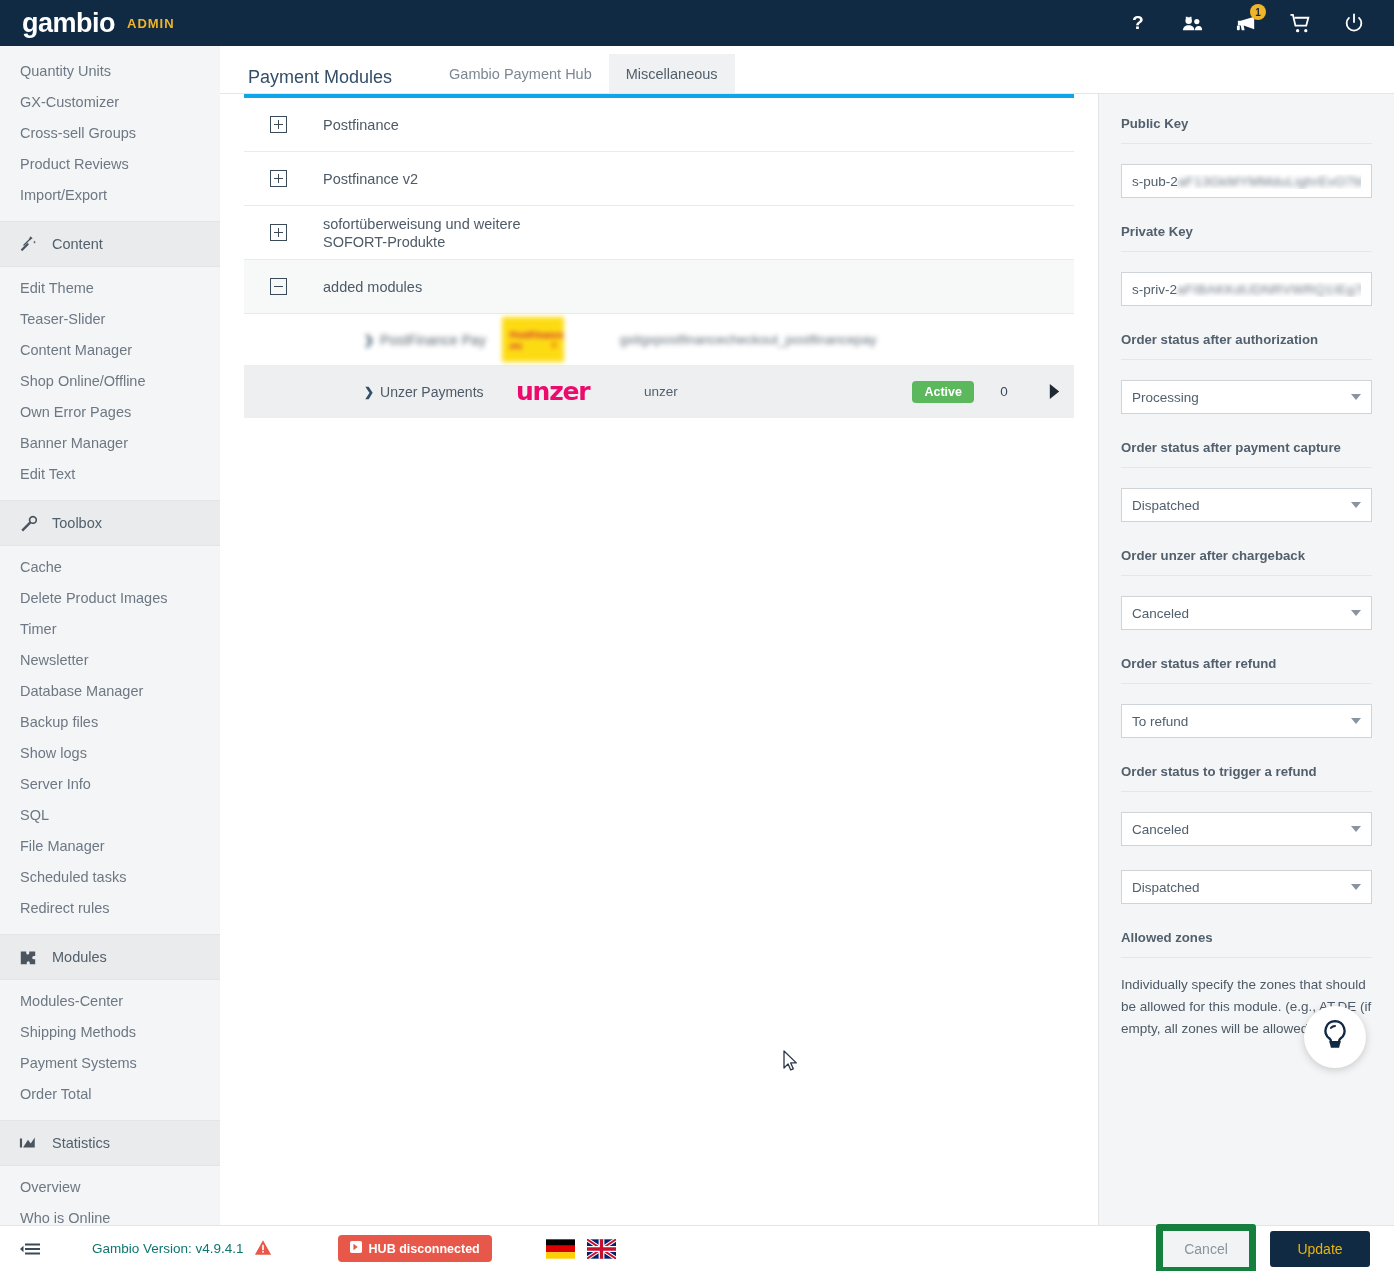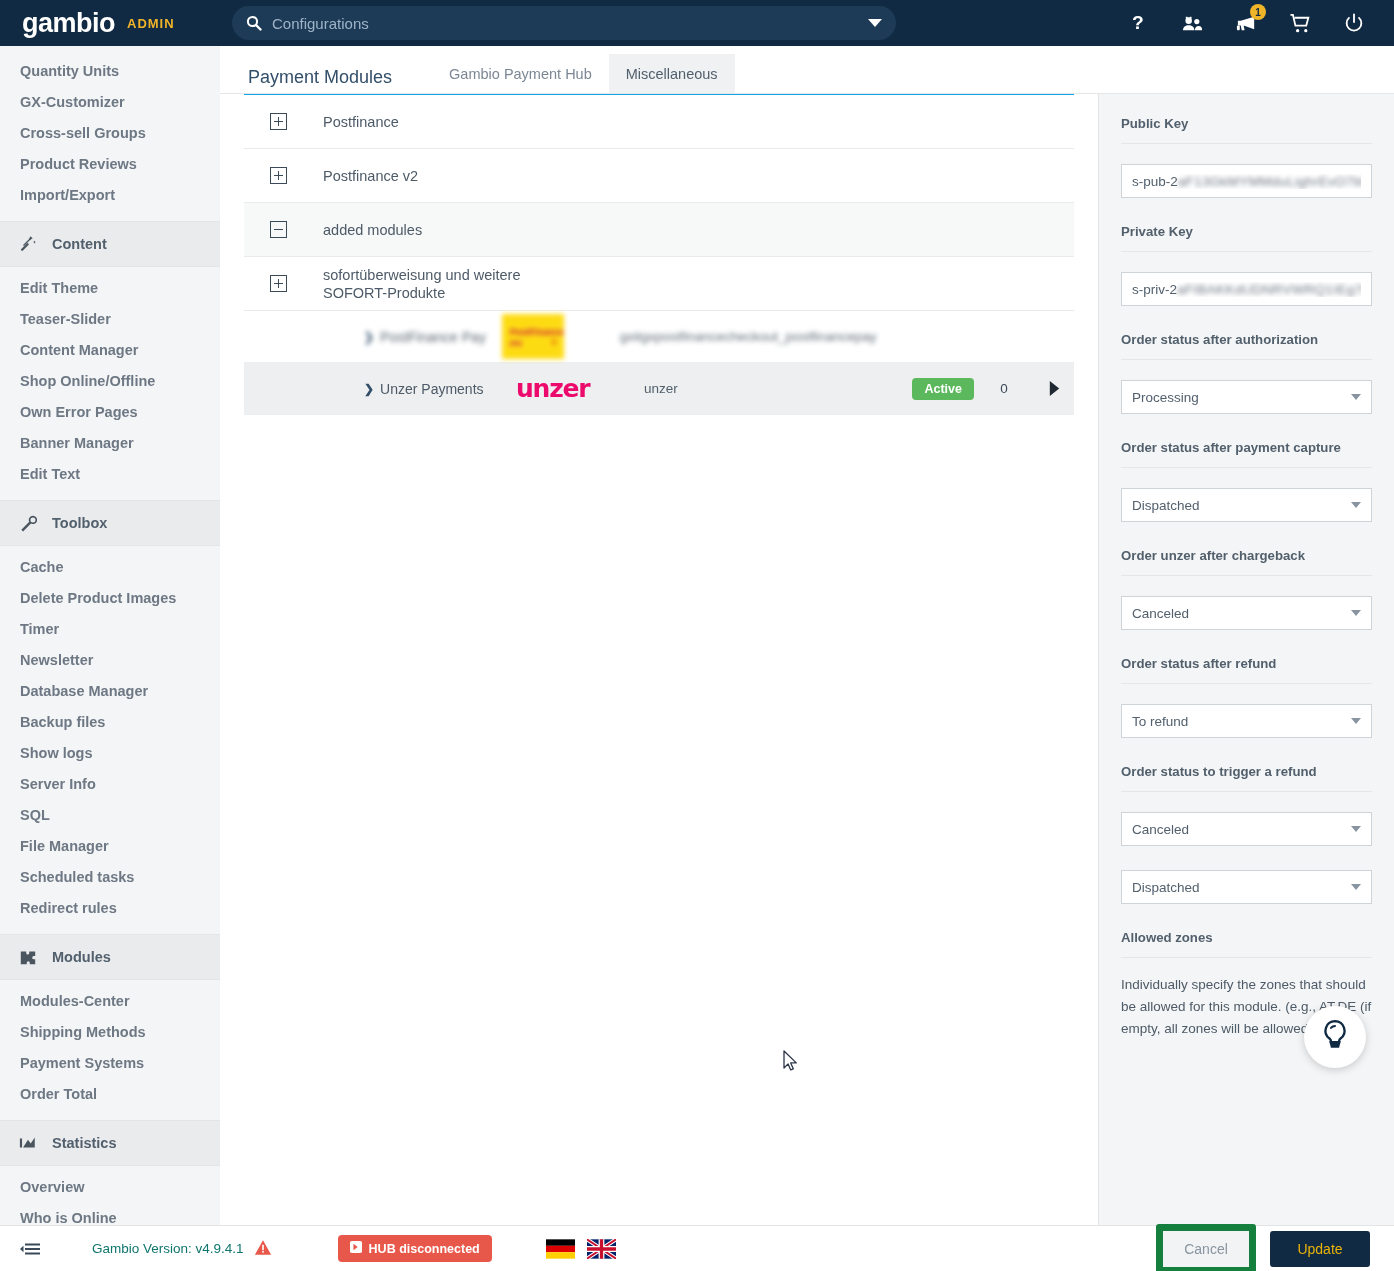--- a/index.html
+++ b/index.html
@@ -43,21 +43,20 @@
     background: #f0b429; color: #102a43; font-size: 10px; font-weight: bold;
     min-width: 16px; height: 16px; border-radius: 8px;
     display: flex; align-items: center; justify-content: center;
   }
 
   
   .sidebar {
     position: absolute; top: 46px; left: 0; width: 257px; height: 1185px;
     background: #f4f5f6; border-right: 1px solid #7f1d1d;
     overflow: hidden;
-    font-weight: bold;
   }
   .side-link {
     display: block; padding: 6px 0 6px 20px;
     font-size: 14.5px; color: #6d7884; line-height: 19px; cursor: pointer;
     white-space: nowrap;
   }
   .side-section {
     display: flex; align-items: center; gap: 14px;
     padding: 12px 0 12px 18px; background: #eaebec;
     border-top: 1px solid #e2e4e6; border-bottom: 1px solid #e2e4e6;
@@ -85,21 +84,21 @@
   }
   .tab.active { background: #f0f1f2; color: #52606d; }
 
   .main-divider { position: absolute; top: 93px; left: 220px; width: 1174px; height: 1px; background: #e4e6e8; }
 
   
   .content {
     position: absolute; top: 94px; left: 220px; width: 878px; height: 1131px;
     background: #ffffff; overflow: hidden;
   }
-  .list { margin: 0 24px; border-top: 1px solid #0ea5e9; }
+  .list { margin: 0 24px; border-top: 4px solid #0ea5e9; }
   .row {
     display: flex; align-items: center; min-height: 54px;
     border-bottom: 1px solid #e8eaec; padding-left: 26px; cursor: pointer;
   }
   .row.alt { background: #f7f8f8; }
   .pm-toggle {
     width: 17px; height: 17px; border: 1.6px solid #3b4a59;
     display: flex; align-items: center; justify-content: center;
     flex: 0 0 auto; margin-right: 36px; position: relative;
   }
@@ -189,30 +188,20 @@
 </style>
 </head>
 <body>
 
 <div class="topbar">
   <div class="brand">
     <span class="brand-logo">gambio</span>
     <span class="brand-admin">ADMIN</span>
   </div>
 
-  <div class="searchwrap">
-    <span class="search-icon">
-      <svg viewBox="0 0 16 16" width="16" height="16">
-          <circle cx="6.5" cy="6.5" r="4.6" fill="none" stroke="#ffffff" stroke-width="2"></circle>
-          <line x1="10" y1="10" x2="14.5" y2="14.5" stroke="#ffffff" stroke-width="2.4" stroke-linecap="round"></line>
-        </svg>
-    </span>
-    <input class="search-input" type="text" placeholder="Configurations" style="">
-    <span class="search-caret"></span>
-  </div>
 
   <div class="topicons">
     <span class="topicon">
       <svg viewBox="0 0 24 24" width="22" height="22">
           <text x="12" y="19" font-size="21" font-weight="bold" fill="#ffffff" text-anchor="middle" font-family="Liberation Sans">?</text>
         </svg>
     </span>
     <span class="topicon">
       <svg viewBox="0 0 24 24" width="23" height="23" fill="#ffffff">
           <circle cx="8" cy="9" r="3.4"></circle>
@@ -338,28 +327,28 @@
     <div class="row">
       <span class="pm-toggle plus"></span>
       <span class="row-label">Postfinance</span>
     </div>
 
     <div class="row">
       <span class="pm-toggle plus"></span>
       <span class="row-label">Postfinance v2</span>
     </div>
 
+    <div class="row">
+      <span class="pm-toggle plus"></span>
+      <span class="row-label" style="max-width:220px;">sofortüberweisung und weitere SOFORT-Produkte</span>
+    </div>
+
     <div class="row alt">
       <span class="pm-toggle"></span>
       <span class="row-label">added modules</span>
-    </div>
-
-    <div class="row">
-      <span class="pm-toggle plus"></span>
-      <span class="row-label" style="max-width:220px;">sofortüberweisung und weitere SOFORT-Produkte</span>
     </div>
 
     <div class="msrow">
       <span class="ms-name blurred">
         <span class="ms-chev">❯</span>
         <span>PostFinance Pay</span>
       </span>
       <span class="ms-logo">
         <span class="logo-pf blurred">
           <svg viewBox="0 0 62 45" width="62" height="45">

